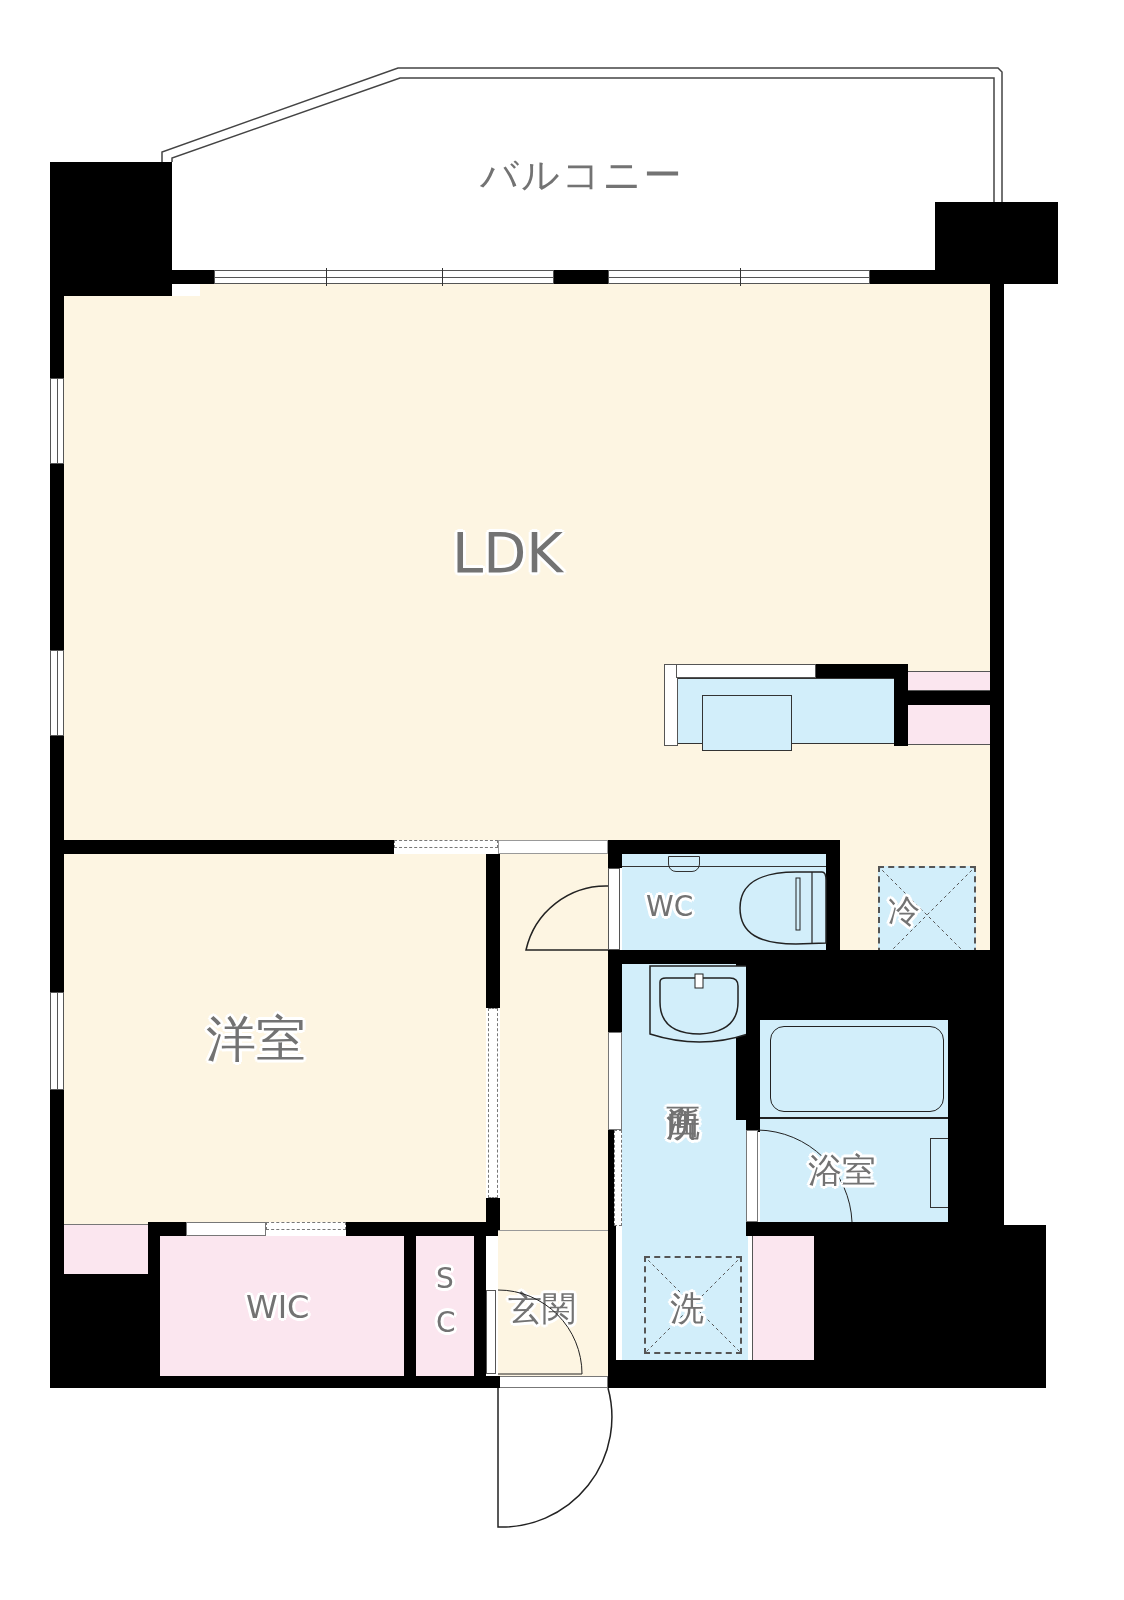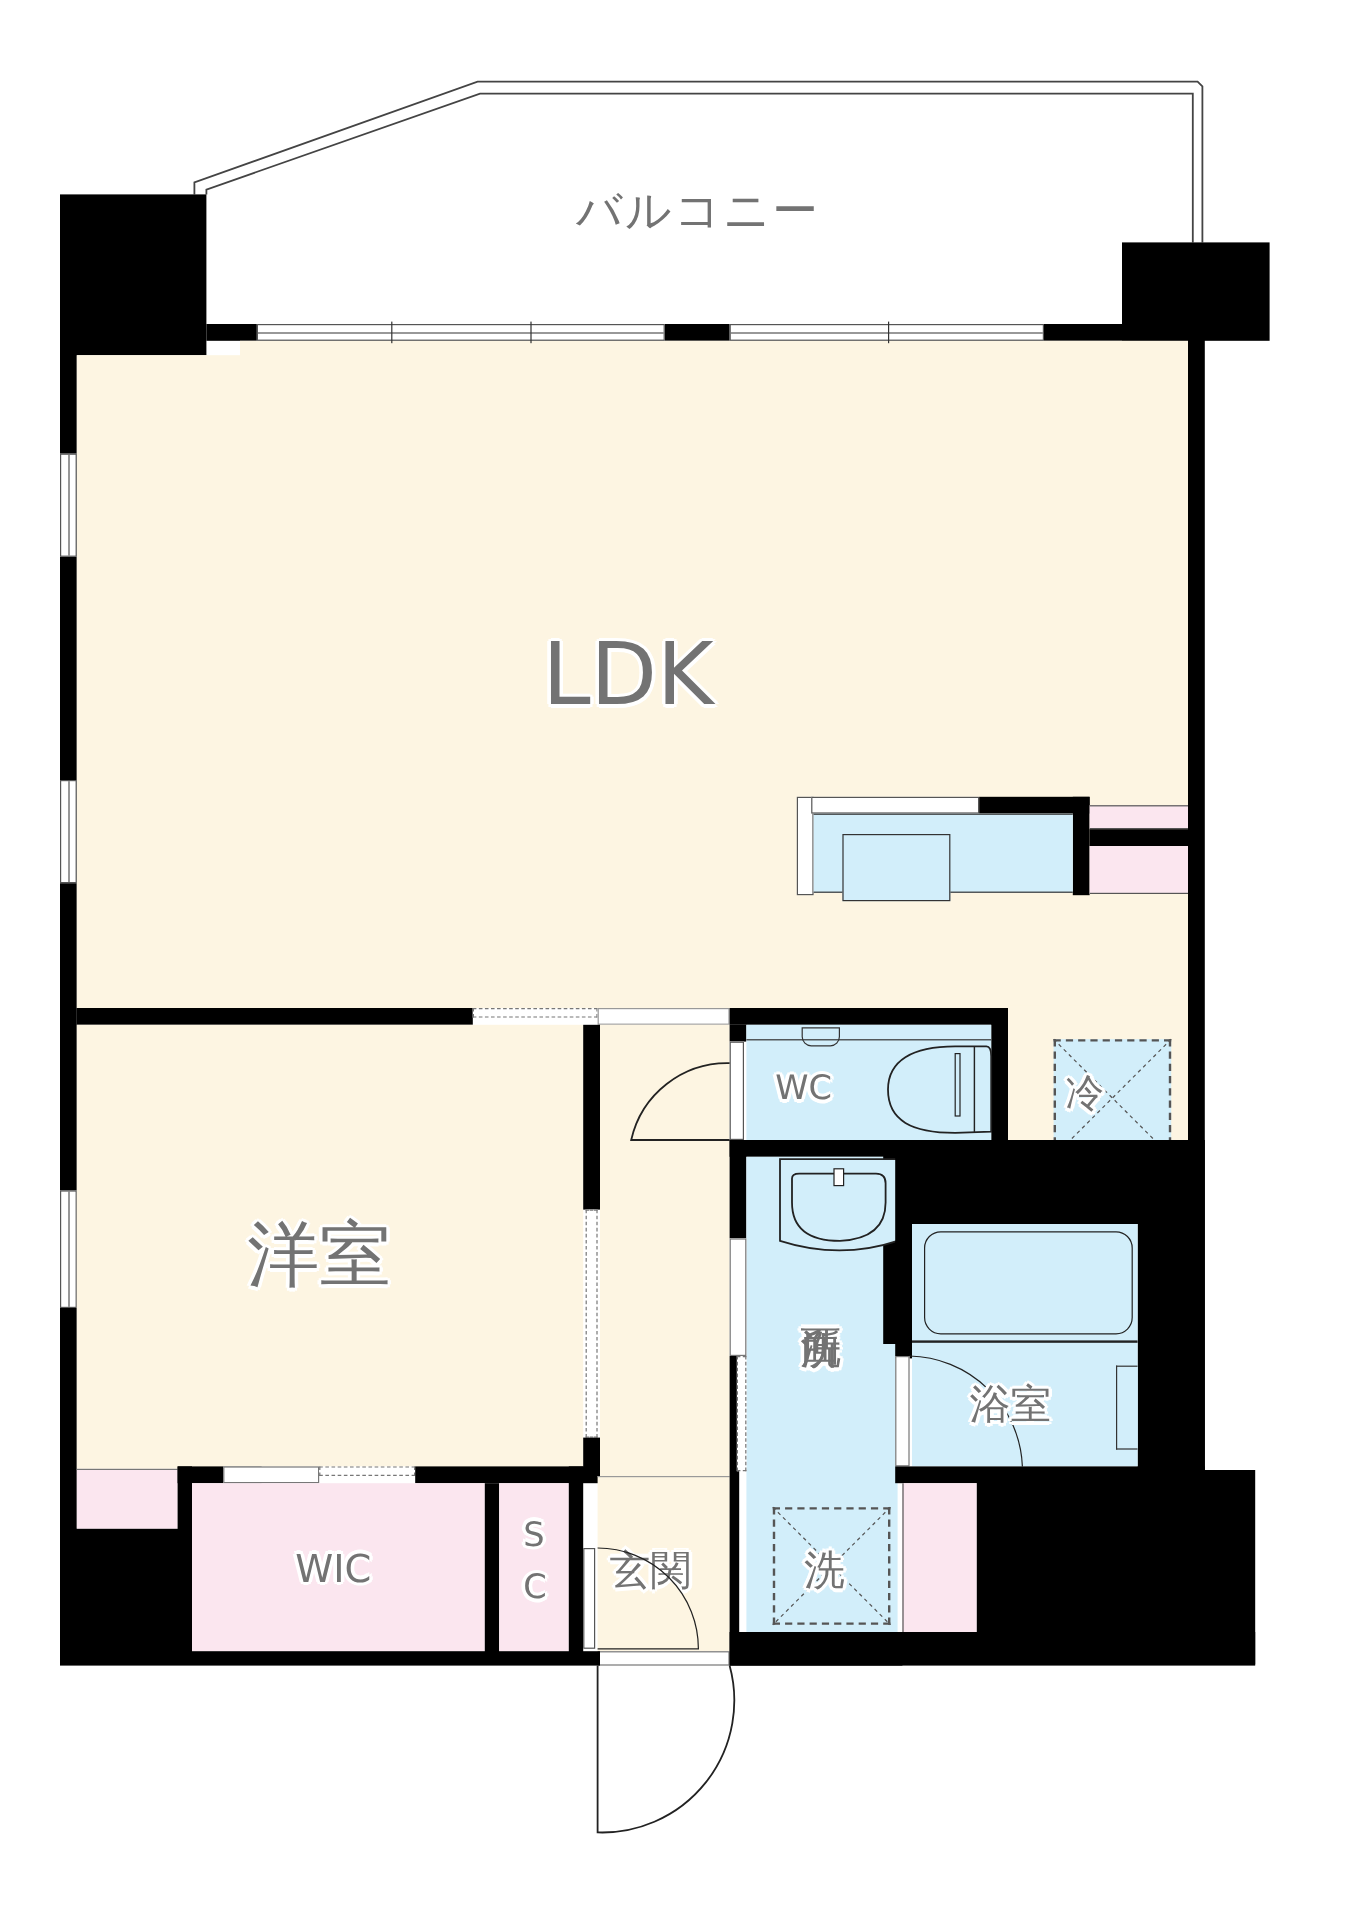--- a/index.html
+++ b/index.html
@@ -31,21 +31,21 @@
 
 <div class="abs wall" style="left:50px;top:162px;width:122px;height:134px;"></div>
 <div class="abs wall" style="left:935px;top:202px;width:123px;height:82px;"></div>
 <div class="abs wall" style="left:172px;top:270px;width:820px;height:14px;"></div>
 <div class="abs wall" style="left:50px;top:270px;width:14px;height:1115px;"></div>
 <div class="abs wall" style="left:990px;top:270px;width:14px;height:955px;"></div>
 
 <div class="abs cream" style="left:64px;top:296px;width:926px;height:544px;"></div>
 <div class="abs cream" style="left:200px;top:284px;width:790px;height:14px;"></div>
 <div class="abs cream" style="left:840px;top:838px;width:150px;height:112px;"></div>
-<div class="label" style="left:452px;top:520px;font-size:72px;">LDK</div>
+<div class="label" style="left:452px;top:520px;font-size:56px;">LDK</div>
 
 <div class="abs win win-h" style="left:214px;top:270px;width:340px;height:14px;"></div>
 <div class="abs" style="left:326px;top:268px;width:1px;height:18px;background:#333;"></div>
 <div class="abs" style="left:442px;top:268px;width:1px;height:18px;background:#333;"></div>
 <div class="abs win win-h" style="left:608px;top:270px;width:262px;height:14px;"></div>
 <div class="abs" style="left:740px;top:268px;width:1px;height:18px;background:#333;"></div>
 
 <div class="abs win win-v" style="left:50px;top:378px;width:14px;height:86px;"></div>
 <div class="abs win win-v" style="left:50px;top:650px;width:14px;height:86px;"></div>
 <div class="abs win win-v" style="left:50px;top:992px;width:14px;height:98px;"></div>
@@ -65,21 +65,21 @@
   <line x1="878" y1="866" x2="976" y2="964" stroke="#555" stroke-dasharray="3,3"></line>
   <line x1="976" y1="866" x2="878" y2="964" stroke="#555" stroke-dasharray="3,3"></line>
 </svg>
 <div class="label" style="left:888px;top:890px;font-size:32px;">冷</div>
 
 <div class="abs wall" style="left:64px;top:840px;width:330px;height:14px;"></div>
 <div class="abs" style="left:394px;top:840px;width:104px;height:8px;background:#fff;border:1px dashed #777;"></div>
 <div class="abs" style="left:498px;top:840px;width:110px;height:14px;background:#fff;border:1px solid #999;"></div>
 
 <div class="abs cream" style="left:64px;top:854px;width:422px;height:370px;"></div>
-<div class="label" style="left:206px;top:1006px;font-size:60px;">洋室</div>
+<div class="label" style="left:206px;top:1006px;font-size:50px;">洋室</div>
 <div class="abs wall" style="left:486px;top:854px;width:14px;height:154px;"></div>
 <div class="abs" style="left:488px;top:1008px;width:10px;height:190px;background:#fff;border:1px dashed #777;"></div>
 <div class="abs wall" style="left:486px;top:1198px;width:14px;height:26px;"></div>
 
 <div class="abs pink" style="left:64px;top:1224px;width:84px;height:50px;border-top:1px solid #777;"></div>
 <div class="abs wall" style="left:50px;top:1274px;width:110px;height:112px;"></div>
 
 <div class="abs wall" style="left:148px;top:1222px;width:12px;height:164px;"></div>
 <div class="abs wall" style="left:148px;top:1222px;width:70px;height:14px;"></div>
 <div class="abs" style="left:186px;top:1222px;width:80px;height:14px;background:#fff;border:1px solid #777;"></div>

